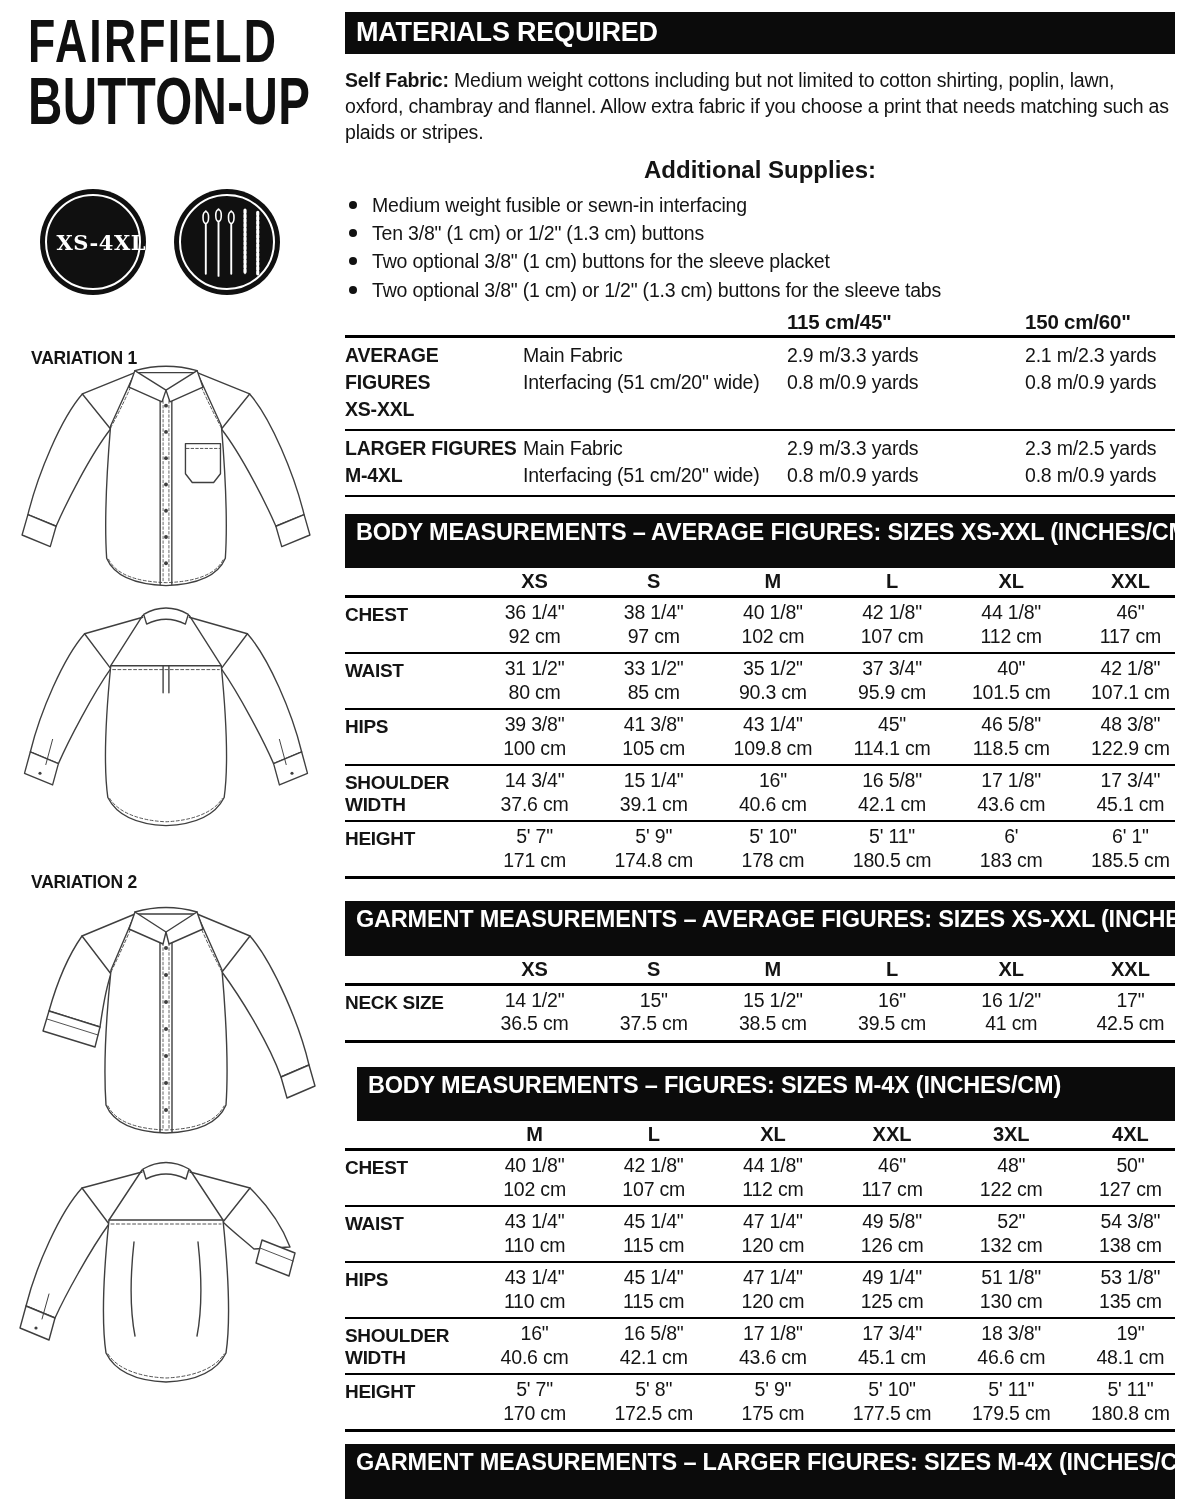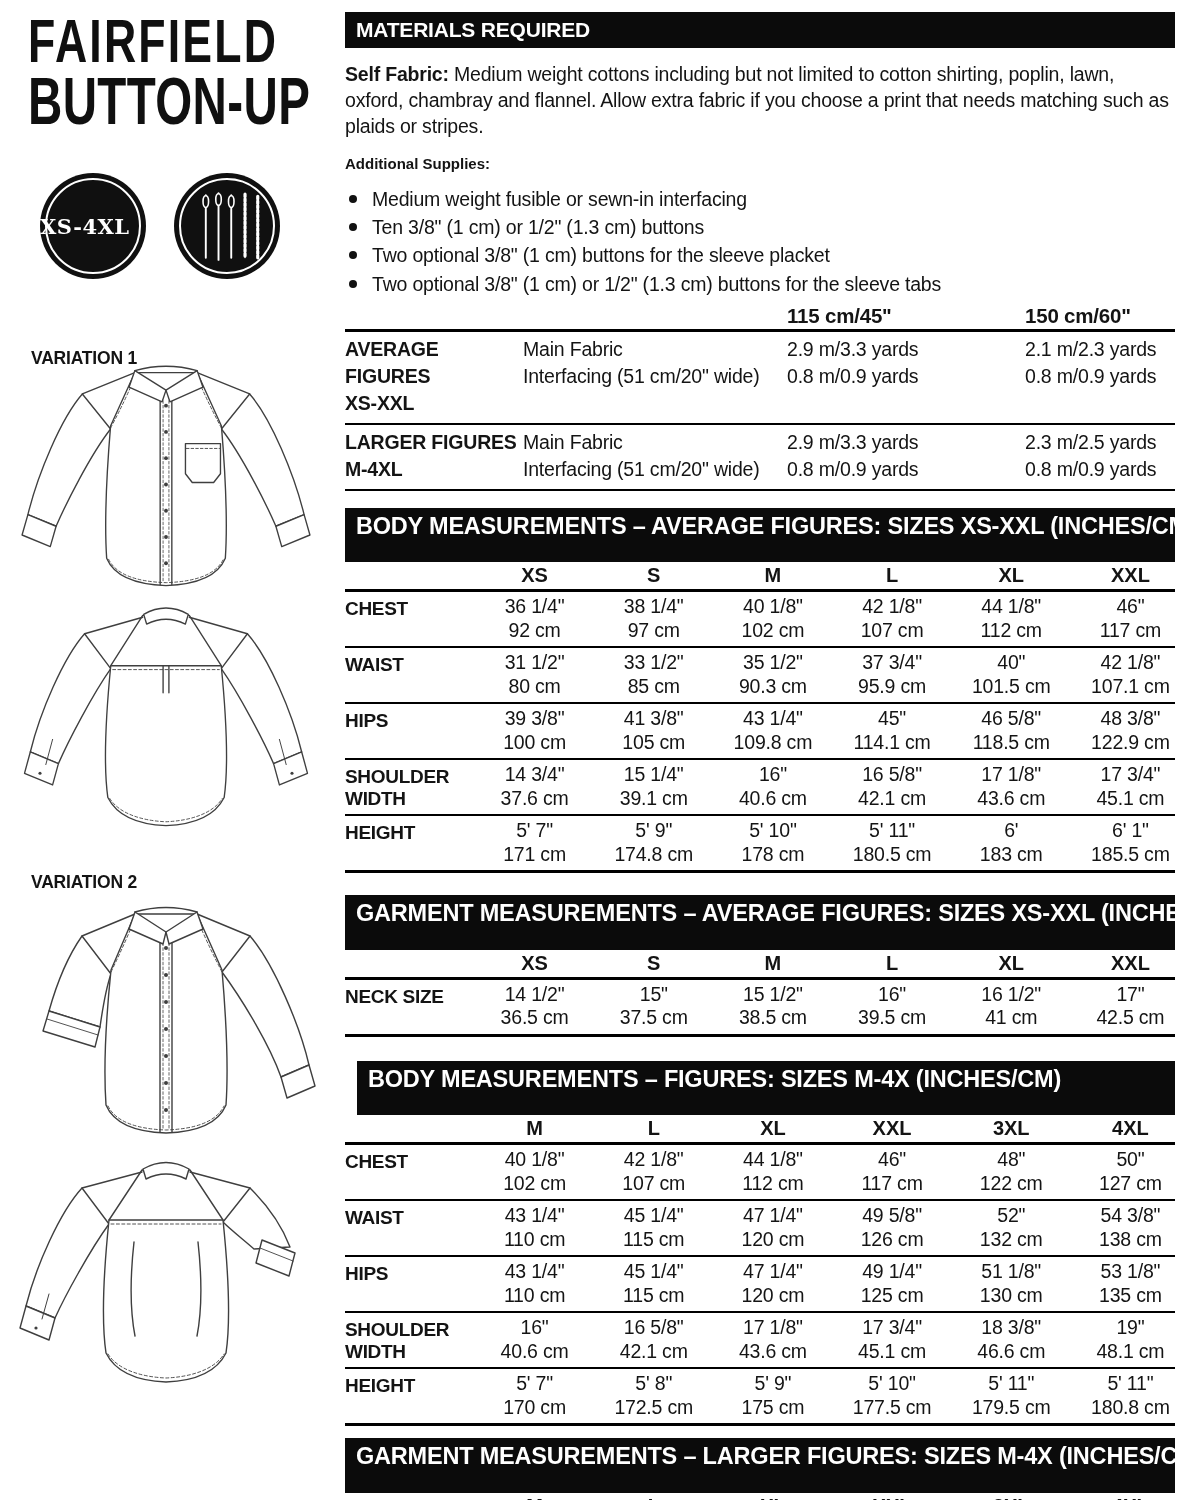--- a/index.html
+++ b/index.html
@@ -9,47 +9,47 @@
   .b { font-weight:bold; }
 
   
   .left { position:absolute; left:0; top:0; width:345px; height:1500px; }
   .title { position:absolute; left:28px; top:12px; }
   .t1,.t2 { font-weight:bold; transform:scaleX(0.72); transform-origin:0 0;
             white-space:nowrap; color:#101010; }
   .t1 { font-size:62px; line-height:58px; letter-spacing:3px; }
   .t2 { font-size:66px; line-height:62px; letter-spacing:0.5px; }
 
-  .badge { position:absolute; top:173px; width:106px; height:106px; background:#101010;
-           border-radius:50%; display:flex; align-items:center; justify-content:flex-start; }
+  .badge { position:absolute; top:189px; width:106px; height:106px; background:#101010;
+           border-radius:50%; display:flex; align-items:center; justify-content:flex-end; }
   .badge::after { content:""; position:absolute; inset:5px; border:2.5px solid #fff;
                   border-radius:50%; }
   .badge1 { left:40px; } .badge2 { left:174px; }
   .badge-text { color:#fff; font-family:"DejaVu Serif", serif; font-weight:bold;
                 font-size:21px; letter-spacing:0.5px; }
 
   .varlabel { position:absolute; left:31px; font-weight:bold; font-size:17.5px;
               letter-spacing:-0.2px; }
   .v1 { top:348px; } .v2 { top:872px; }
   .shirt { position:absolute; }
   #v1front { left:20px; top:358px; }
   #v1back  { left:20px; top:594px; }
   #v2front { left:16px; top:898px; }
   #v2back  { left:16px; top:1148px; }
 
   
   .right { position:absolute; left:345px; top:0; width:830px; }
   .bar { background:#0b0b0b; color:#fff; font-weight:bold; font-size:23.5px;
          line-height:1; padding:7px 11px 24px; letter-spacing:-0.2px; white-space:nowrap; }
-  .bar-lg { margin-top:12px; font-size:21px; padding:7px 11px 8px; }
+  .bar-lg { margin-top:12px; font-size:27px; padding:7px 11px 8px; }
   .bar2 { margin-top:17px; } .bar3 { margin-top:22px; }
   .bar4 { margin-top:24px;margin-left:12px; } .bar5 { margin-top:12px; }
 
   .body-text { margin-top:13px; font-size:19.5px; line-height:26px; letter-spacing:-0.2px; }
-  .addsup { margin-top:12px; font-size:15px; line-height:26px; }
+  .addsup { margin-top:12px; font-size:24px; line-height:26px;text-align:center; }
   .bullets { list-style:none; margin-top:8px; }
   .bullets li { font-size:19.5px; line-height:28.2px; padding-left:27px; position:relative;
                 letter-spacing:-0.2px; }
   .bullets li::before { content:""; position:absolute; left:4px; top:10px; width:8px;
                         height:8px; border-radius:50%; background:#111; }
 
   .fabric-table { margin-top:6px; border-bottom:2.5px solid #000; }
   .frow { display:grid; grid-template-columns:178px 252px 238px 1fr; }
   .fhead { border-bottom:3.5px solid #000; padding-bottom:2px; }
   .colhead { font-weight:bold; font-size:20.5px; line-height:23px; letter-spacing:-0.2px; }

